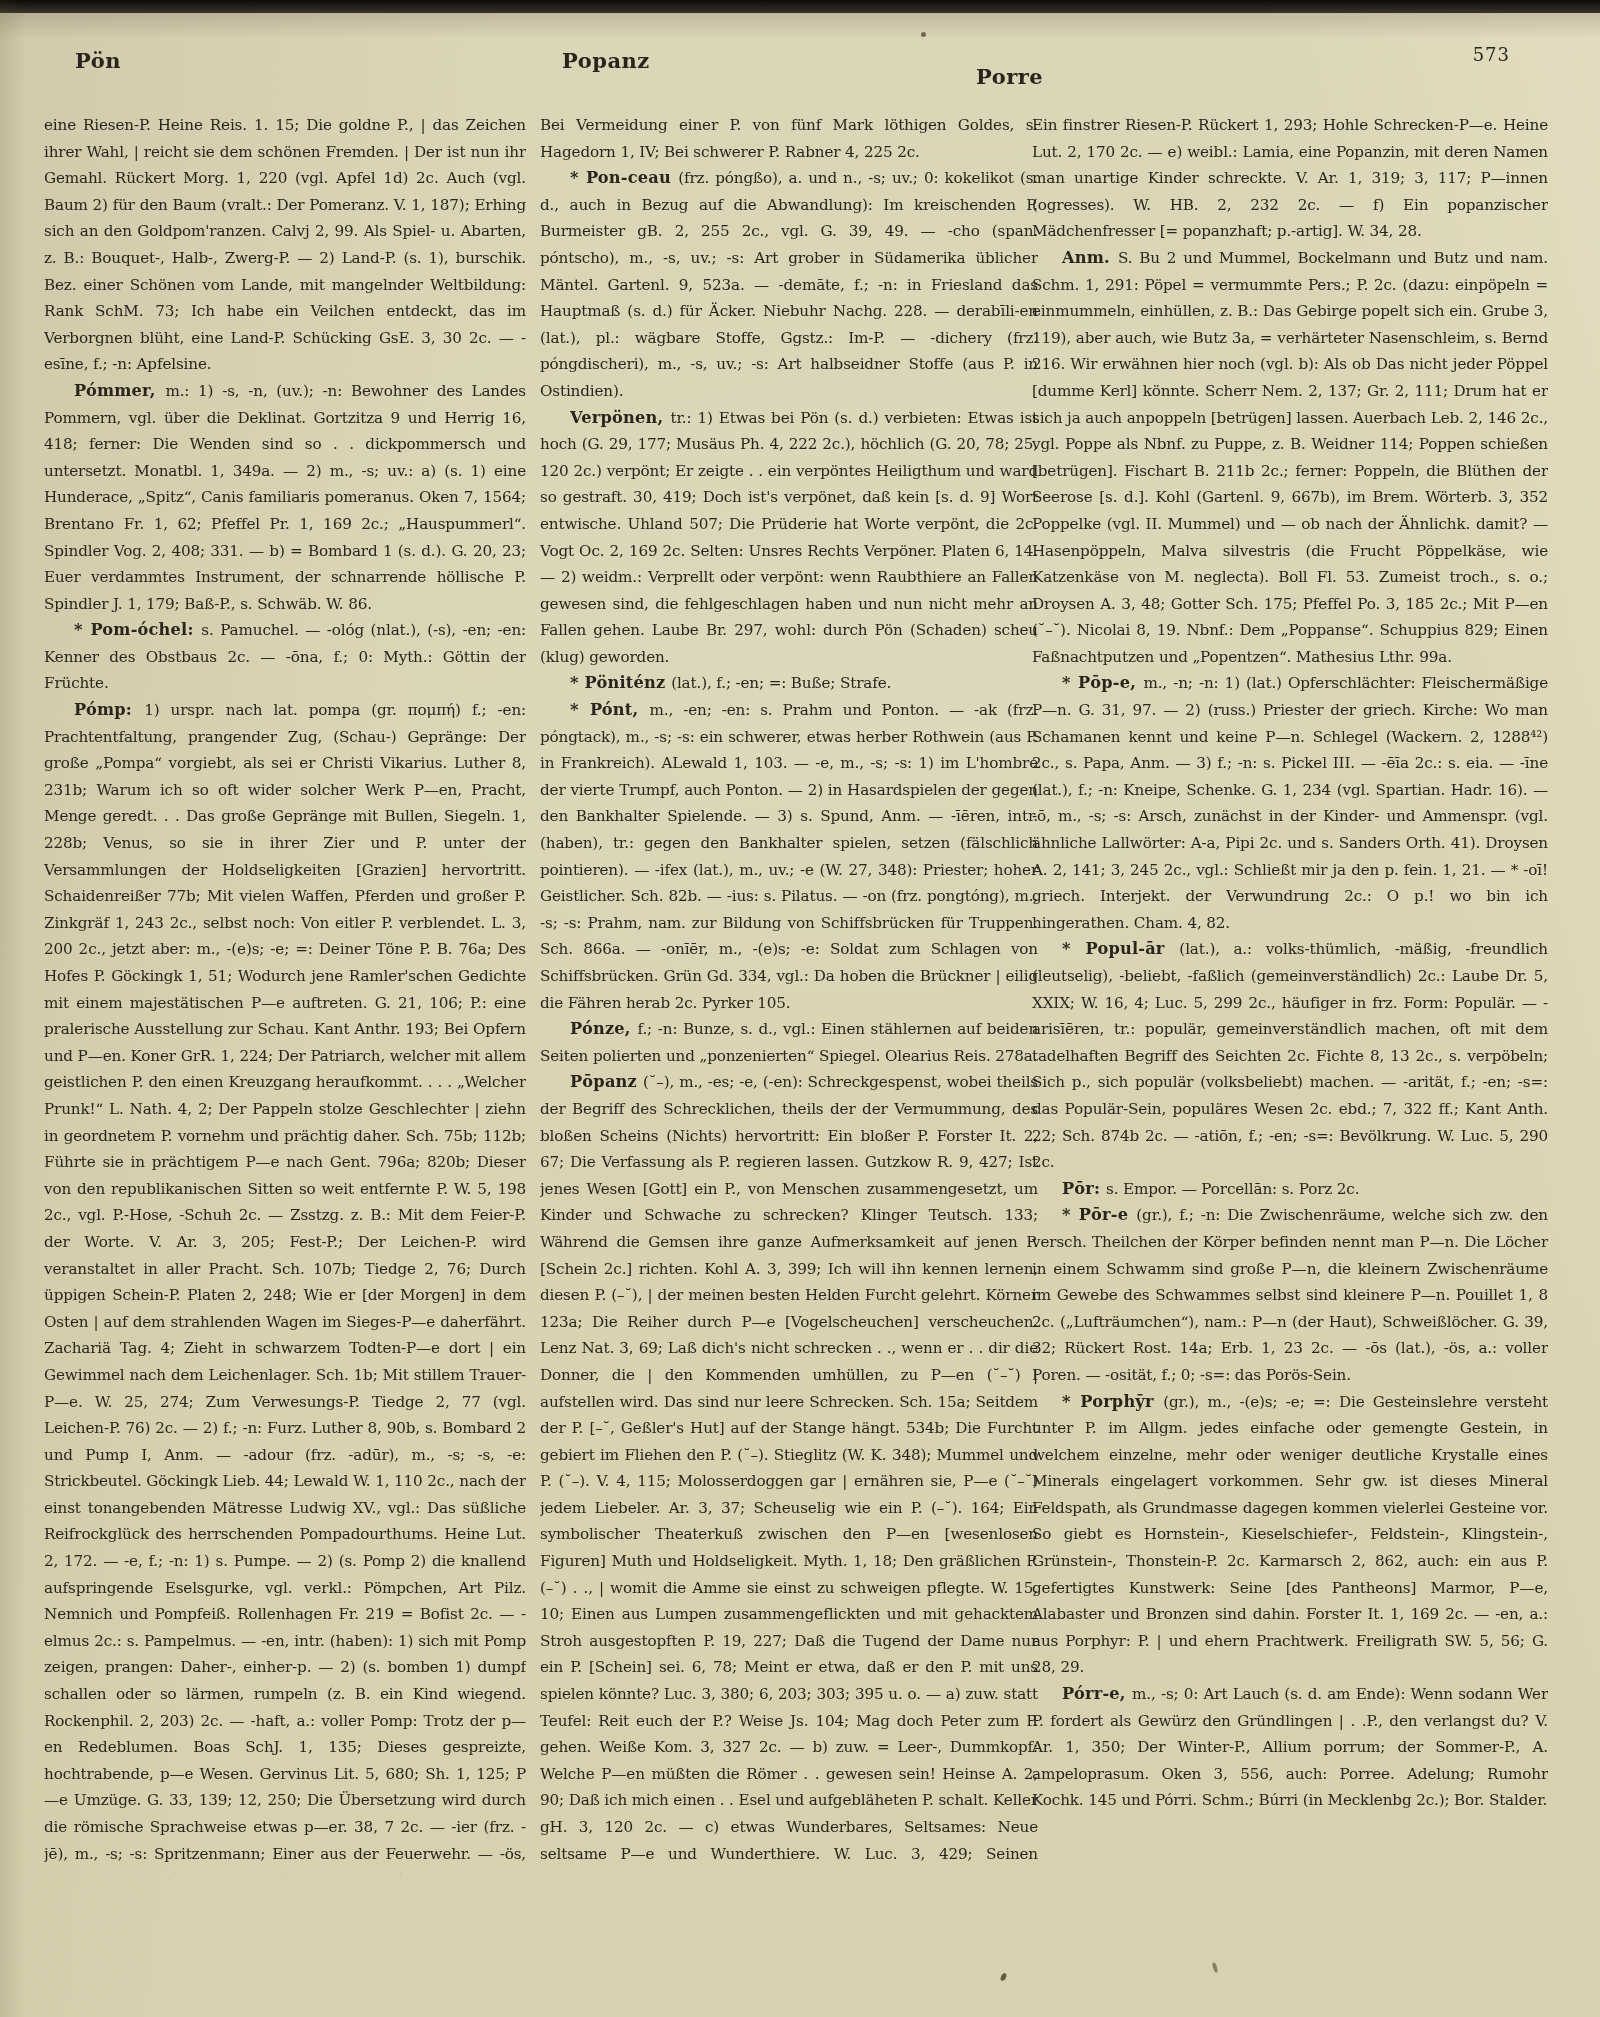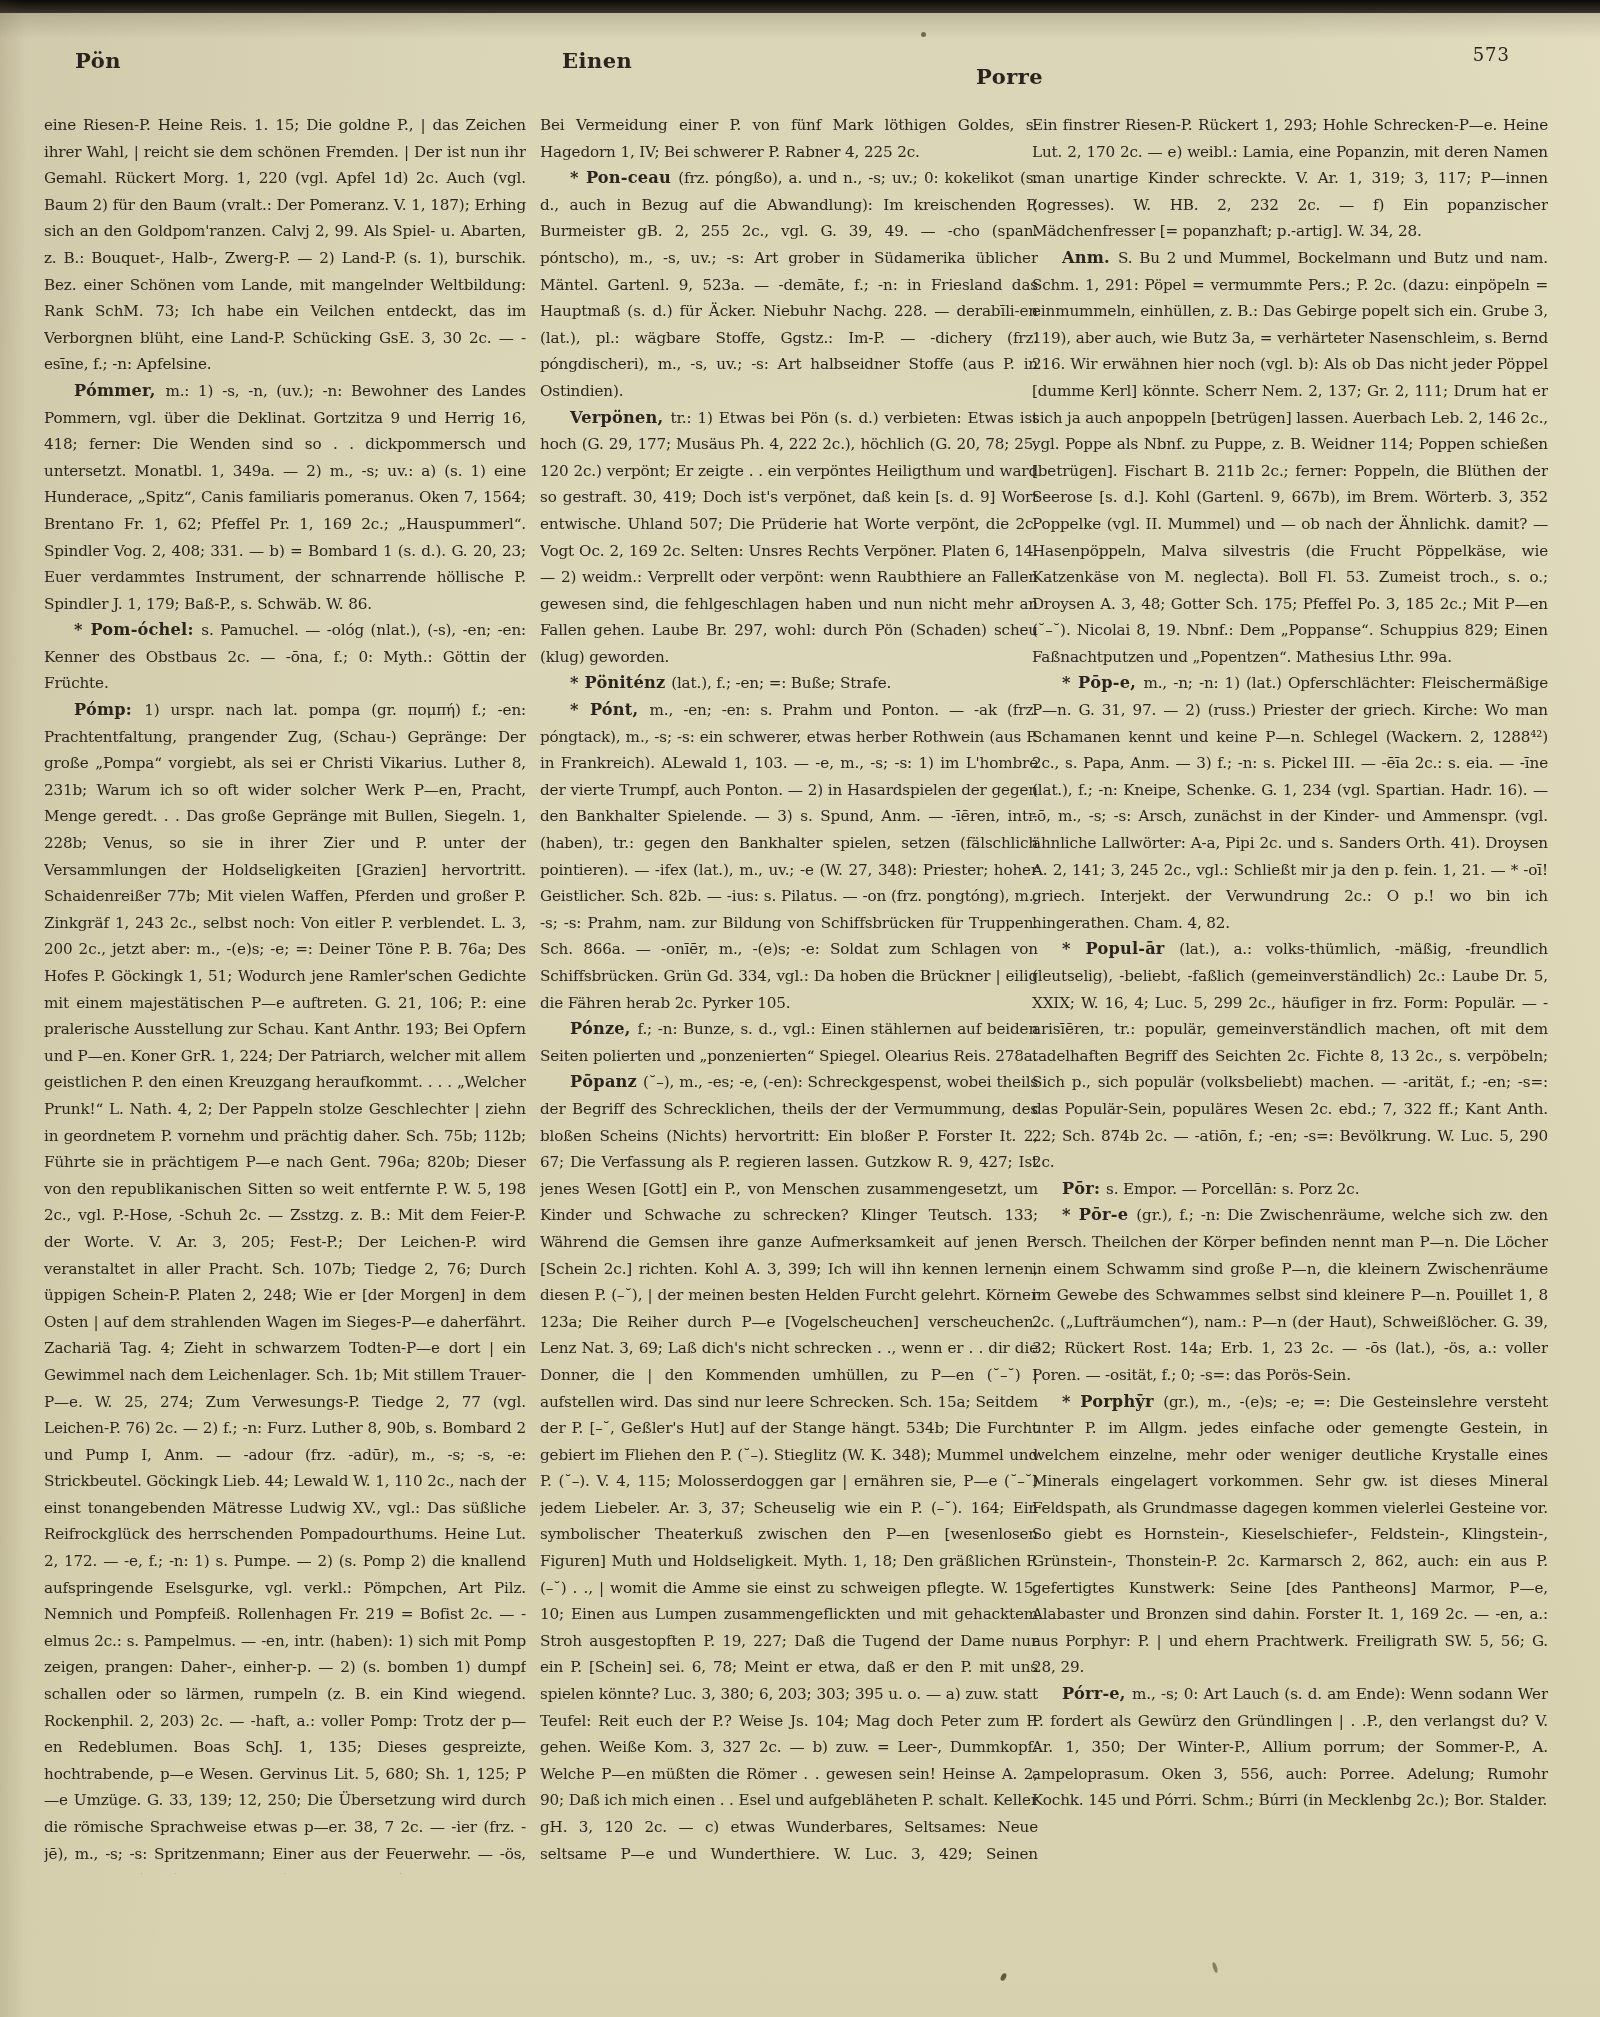--- a/index.html
+++ b/index.html
@@ -43,21 +43,21 @@
 </style>
 </head>
 <body>
 
 <div class="page">
   <div class="top-band"></div>
   <div class="top-shadow"></div>
   <div class="left-edge"></div>
 
   <div class="running-head rh-left">Pön</div>
-  <div class="running-head rh-center">Einen</div>
+  <div class="running-head rh-center">Popanz</div>
   <div class="running-head rh-right">Porre</div>
   <div class="page-number">573</div>
 
   <div class="col col-1">
       <p>eine Riesen-P. Heine Reis. 1. 15; Die goldne P., | das Zeichen ihrer Wahl, | reicht sie dem schönen Fremden. | Der ist nun ihr Gemahl. Rückert Morg. 1, 220 (vgl. Apfel 1d) 2c. Auch (vgl. Baum 2) für den Baum (vralt.: Der Pomeranz. V. 1, 187); Erhing sich an den Goldpom'ranzen. Calvj 2, 99. Als Spiel- u. Abarten, z. B.: Bouquet-, Halb-, Zwerg-P. — 2) Land-P. (s. 1), burschik. Bez. einer Schönen vom Lande, mit mangelnder Weltbildung: Rank SchM. 73; Ich habe ein Veilchen entdeckt, das im Verborgnen blüht, eine Land-P. Schücking GsE. 3, 30 2c. — -esīne, f.; -n: Apfelsine.</p>
       <p class="indent"><b>Pómmer, </b>m.: 1) -s, -n, (uv.); -n: Bewohner des Landes Pommern, vgl. über die Deklinat. Gortzitza 9 und Herrig 16, 418; ferner: Die Wenden sind so . . dickpommersch und untersetzt. Monatbl. 1, 349a. — 2) m., -s; uv.: a) (s. 1) eine Hunderace, „Spitz“, Canis familiaris pomeranus. Oken 7, 1564; Brentano Fr. 1, 62; Pfeffel Pr. 1, 169 2c.; „Hauspummerl“. Spindler Vog. 2, 408; 331. — b) = Bombard 1 (s. d.). G. 20, 23; Euer verdammtes Instrument, der schnarrende höllische P. Spindler J. 1, 179; Baß-P., s. Schwäb. W. 86.</p>
       <p class="indent"><b>* Pom-óchel: </b>s. Pamuchel. — -ológ (nlat.), (-s), -en; -en: Kenner des Obstbaus 2c. — -ōna, f.; 0: Myth.: Göttin der Früchte.</p>
       <p class="indent"><b>Pómp: </b>1) urspr. nach lat. pompa (gr. πομπή) f.; -en: Prachtentfaltung, prangender Zug, (Schau-) Gepränge: Der große „Pompa“ vorgiebt, als sei er Christi Vikarius. Luther 8, 231b; Warum ich so oft wider solcher Werk P—en, Pracht, Menge geredt. . . Das große Gepränge mit Bullen, Siegeln. 1, 228b; Venus, so sie in ihrer Zier und P. unter der Versammlungen der Holdseligkeiten [Grazien] hervortritt. Schaidenreißer 77b; Mit vielen Waffen, Pferden und großer P. Zinkgräf 1, 243 2c., selbst noch: Von eitler P. verblendet. L. 3, 200 2c., jetzt aber: m., -(e)s; -e; =: Deiner Töne P. B. 76a; Des Hofes P. Göckingk 1, 51; Wodurch jene Ramler'schen Gedichte mit einem majestätischen P—e auftreten. G. 21, 106; P.: eine pralerische Ausstellung zur Schau. Kant Anthr. 193; Bei Opfern und P—en. Koner GrR. 1, 224; Der Patriarch, welcher mit allem geistlichen P. den einen Kreuzgang heraufkommt. . . . „Welcher Prunk!“ L. Nath. 4, 2; Der Pappeln stolze Geschlechter | ziehn in geordnetem P. vornehm und prächtig daher. Sch. 75b; 112b; Führte sie in prächtigem P—e nach Gent. 796a; 820b; Dieser von den republikanischen Sitten so weit entfernte P. W. 5, 198 2c., vgl. P.-Hose, -Schuh 2c. — Zsstzg. z. B.: Mit dem Feier-P. der Worte. V. Ar. 3, 205; Fest-P.; Der Leichen-P. wird veranstaltet in aller Pracht. Sch. 107b; Tiedge 2, 76; Durch üppigen Schein-P. Platen 2, 248; Wie er [der Morgen] in dem Osten | auf dem strahlenden Wagen im Sieges-P—e daherfährt. Zachariä Tag. 4; Zieht in schwarzem Todten-P—e dort | ein Gewimmel nach dem Leichenlager. Sch. 1b; Mit stillem Trauer-P—e. W. 25, 274; Zum Verwesungs-P. Tiedge 2, 77 (vgl. Leichen-P. 76) 2c. — 2) f.; -n: Furz. Luther 8, 90b, s. Bombard 2 und Pump I, Anm. — -adour (frz. -adūr), m., -s; -s, -e: Strickbeutel. Göckingk Lieb. 44; Lewald W. 1, 110 2c., nach der einst tonangebenden Mätresse Ludwig XV., vgl.: Das süßliche Reifrockglück des herrschenden Pompadourthums. Heine Lut. 2, 172. — -e, f.; -n: 1) s. Pumpe. — 2) (s. Pomp 2) die knallend aufspringende Eselsgurke, vgl. verkl.: Pömpchen, Art Pilz. Nemnich und Pompfeiß. Rollenhagen Fr. 219 = Bofist 2c. — -elmus 2c.: s. Pampelmus. — -en, intr. (haben): 1) sich mit Pomp zeigen, prangen: Daher-, einher-p. — 2) (s. bomben 1) dumpf schallen oder so lärmen, rumpeln (z. B. ein Kind wiegend. Rockenphil. 2, 203) 2c. — -haft, a.: voller Pomp: Trotz der p—en Redeblumen. Boas SchJ. 1, 135; Dieses gespreizte, hochtrabende, p—e Wesen. Gervinus Lit. 5, 680; Sh. 1, 125; P—e Umzüge. G. 33, 139; 12, 250; Die Übersetzung wird durch die römische Sprachweise etwas p—er. 38, 7 2c. — -ier (frz. -jē), m., -s; -s: Spritzenmann; Einer aus der Feuerwehr. — -ös, a.: prächtig (s. d.), vortrefflich (nam. burschik.). Holtei Mensch 2, 37; Immermann Card. 4 2c.; Pompöser Bursche. Scherr Gr. 2, 135.</p>
     </div>
   <div class="col col-2">

